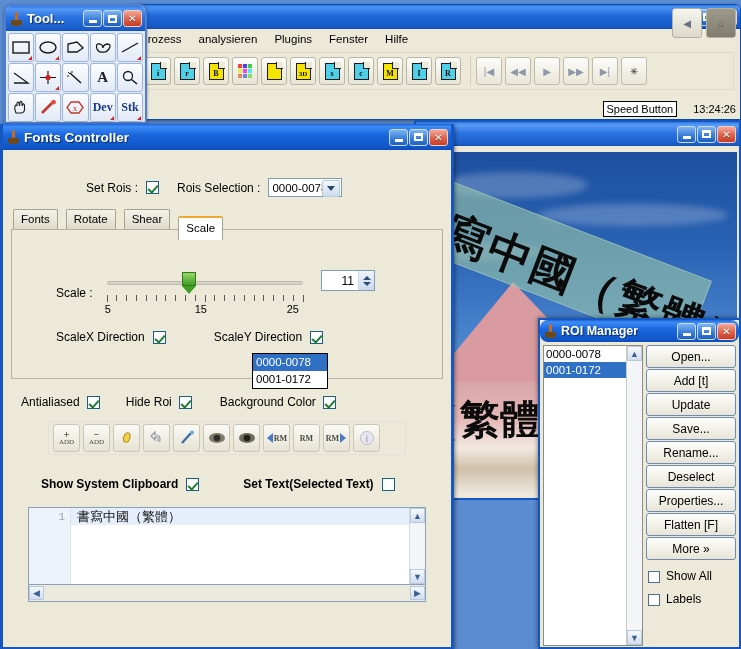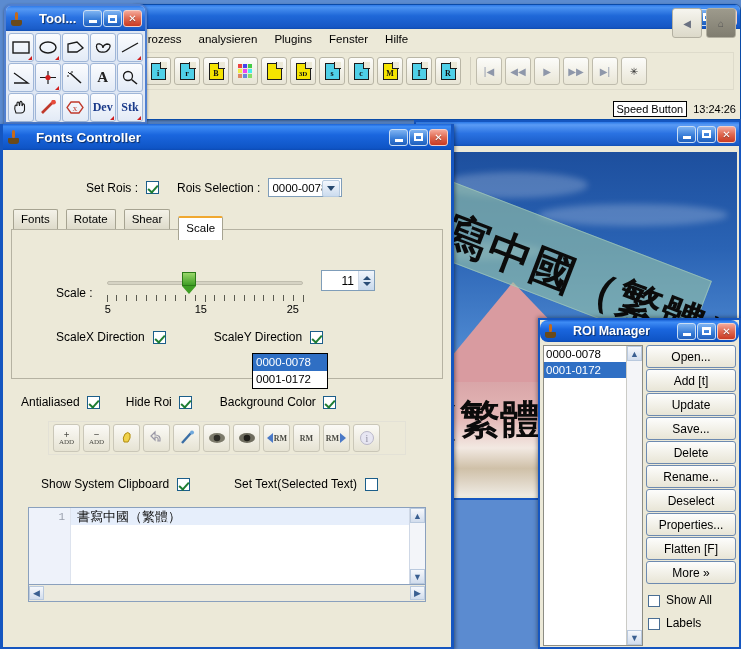--- a/index.html
+++ b/index.html
@@ -13,21 +13,21 @@
   .win{position:absolute;box-sizing:border-box;}
 
   
   .tbar{
     height:22px;display:flex;align-items:center;
     background:linear-gradient(to bottom,#0a59d6 0%,#2b7ef0 8%,#0f62da 40%,#0a53c8 90%,#0c4bb5 100%);
     border-top-left-radius:5px;border-top-right-radius:5px;
     padding:0 2px 0 4px;position:relative;
   }
   .tbar .tt{
-    color:#fff;font-weight:bold;font-size:12px;margin-left:16px;
+    color:#fff;font-weight:bold;font-size:12px;margin-left:4px;
     text-shadow:1px 1px 1px rgba(0,0,0,.55);white-space:nowrap;overflow:hidden;
   }
   .tbtns{margin-left:auto;display:flex;gap:1px;align-items:center;padding-right:1px;}
   .tb{
     width:19px;height:17px;border-radius:3px;box-sizing:border-box;
     display:flex;align-items:center;justify-content:center;
     font-size:10px;font-weight:bold;color:#fff;
     border:1px solid #c9ddf4;
     background:linear-gradient(to bottom,#7fb4f2,#3a7fd9 55%,#1f5fbd);
     text-shadow:0 1px 1px rgba(0,0,0,.4);
@@ -61,21 +61,21 @@
   .doc.cy .pg{background:#4fd0e8;} .doc.ye .pg{background:#f5e400;}
   .grid9{width:14px;height:14px;display:grid;grid-template-columns:repeat(3,1fr);grid-template-rows:repeat(3,1fr);gap:1px;background:#e9e7dc;}
   .grid9 i{display:block;}
   .navgrp{display:flex;gap:3px;margin-left:6px;padding-left:5px;border-left:1px solid #d2cfbf;}
   .navbtn{width:24px;height:26px;border:1px solid #bfbcad;border-radius:3px;
     background:linear-gradient(to bottom,#fcfcfa,#e9e6d6);display:flex;align-items:center;justify-content:center;color:#8e97aa;font-size:10px;}
   .ij-right{position:absolute;right:4px;top:3px;display:flex;gap:4px;}
   .rbtn{width:28px;height:28px;border:1px solid #b3b0a1;border-radius:3px;
     background:linear-gradient(to bottom,#f6f5ef,#dcd9c9);display:flex;align-items:center;justify-content:center;color:#6a7182;font-size:10px;}
   .rbtn.dk{background:linear-gradient(to bottom,#9d9a8c,#807d70);color:#555;}
-  #ij-status{position:absolute;right:4px;bottom:2px;display:flex;align-items:center;gap:6px;}
+  #ij-status{position:absolute;right:4px;bottom:2px;display:flex;align-items:center;gap:16px;}
   #speedtip{border:1px solid #000;background:#fff;padding:0px 3px;font-size:11px;line-height:14px;}
   #ijclock{font-size:11px;}
 
   
   #toolbox{left:4px;top:4px;width:143px;height:120px;border:2px solid #4f7fd0;border-radius:7px 7px 0 0;
     background:#dfe7f3;box-shadow:0 1px 3px rgba(0,0,0,.4);z-index:5;}
   #toolbox .tbar{height:25px;background:linear-gradient(to bottom,#2f7ae8 0%,#5599f4 12%,#2a72e2 45%,#1a5cc8 92%,#1250b4 100%);}
   #toolbox .tt{font-size:13px;}
   #tool-grid{display:grid;grid-template-columns:repeat(5,1fr);gap:1px;padding:2px;}
   .tcell{height:27px;border:1px solid #9fb6d8;border-radius:3px;
@@ -139,21 +139,21 @@
 
   .iconbar{margin:12px 45px 0 45px;height:32px;border:1px solid #e3e1d6;background:#ece9d8;
     display:flex;align-items:center;gap:3px;padding-left:4px;}
   .ib{width:25px;height:26px;border:1px solid #cac7b8;border-radius:3px;
     background:linear-gradient(to bottom,#fbfaf6,#e6e3d3);display:flex;flex-direction:column;
     align-items:center;justify-content:center;font-size:7px;line-height:7px;color:#4a4a44;
     font-family:"Liberation Serif",serif;overflow:hidden;}
   .ib .big{font-size:10px;line-height:9px;font-weight:bold;}
   .ib .rm{font-size:8px;font-weight:bold;}
 
-  .cliprow{display:flex;align-items:center;font-size:12px;padding:22px 0 0 38px;gap:8px;}
+  .cliprow{display:flex;align-items:center;font-size:12px;padding:22px 0 0 38px;gap:8px;font-weight:bold;}
 
   .textarea-wrap{margin:16px 25px 0 25px;height:76px;border:1px solid #8aa0bd;background:#fff;display:flex;position:relative;}
   .gutter{width:42px;background:#eef2fa;border-right:1px solid #dde3ee;font-size:11px;color:#9aa0ad;
     text-align:right;padding:3px 5px 0 0;box-sizing:border-box;font-family:"Liberation Mono",monospace;}
   .tacontent{flex:1;position:relative;}
   .ta-line{background:#e6eefb;height:17px;line-height:17px;padding-left:6px;font-size:13px;
     font-family:"DejaVu Sans",sans-serif;color:#111;white-space:nowrap;}
   .vsb{width:15px;border-left:1px solid #cfd8e6;background:#f3f5f9;display:flex;flex-direction:column;justify-content:space-between;}
   .sbbtn{height:15px;background:linear-gradient(to bottom,#f6f8fc,#d2dded);border:1px solid #b9c9de;box-sizing:border-box;
     display:flex;align-items:center;justify-content:center;color:#3a5f91;font-size:9px;}
@@ -685,21 +685,20 @@
       <div id="roi-sb">
         <div class="sbbtn" style="height:15px">▲</div>
         <div class="sbbtn" style="height:15px">▼</div>
       </div>
     </div>
     <div id="roi-btns">
       <div class="rbtn2">Open...</div>
       <div class="rbtn2">Add [t]</div>
       <div class="rbtn2">Update</div>
       <div class="rbtn2">Save...</div>
-      <div class="rbtn2">Delete</div>
       <div class="rbtn2">Rename...</div>
       <div class="rbtn2">Deselect</div>
       <div class="rbtn2">Properties...</div>
       <div class="rbtn2">Flatten [F]</div>
       <div class="rbtn2">More »</div>
       <div class="roi-chk">
         <span class="cbx2"></span>
         <span>Show All</span>
       </div>
       <div class="roi-chk">

